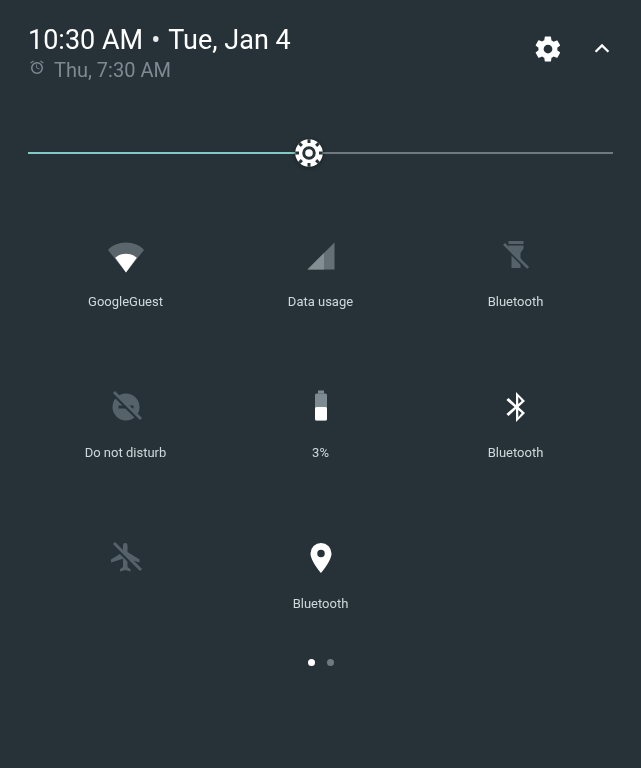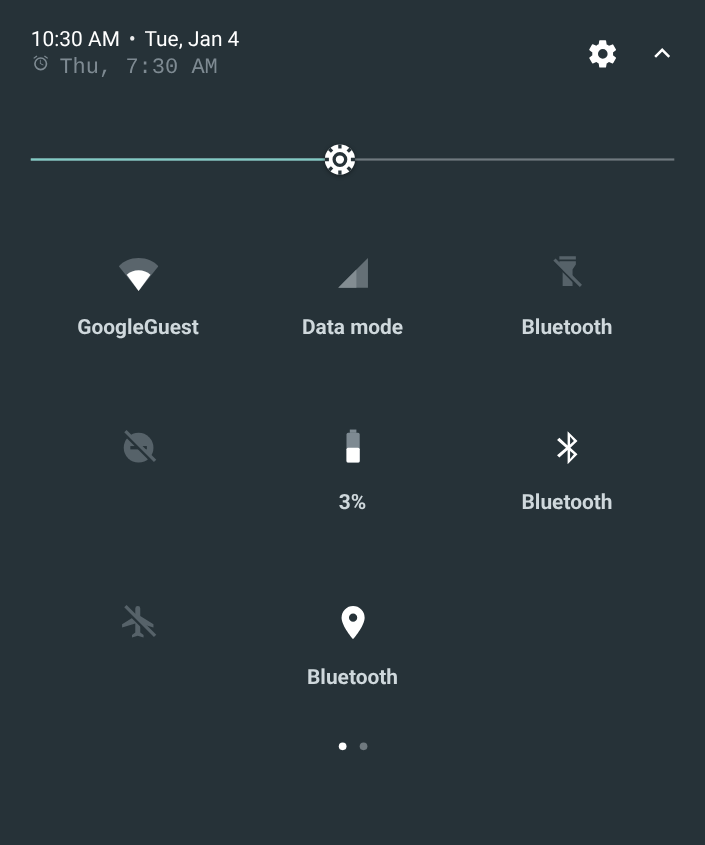--- a/index.html
+++ b/index.html
@@ -7,40 +7,40 @@
     width: 641px;
     height: 768px;
     background: #263238;
     font-family: Roboto, -apple-system, "Segoe UI", sans-serif;
     color: #ffffff;
     overflow: hidden;
   }
   .panel { padding: 24px 28px 0 28px; }
   .header { display: flex; align-items: flex-start; }
   .time-block { flex: 1; }
-  .time-line { font-size: 19px; font-weight: 400; color: #fff; display: flex; align-items: center; gap: 8px; }
+  .time-line { font-size: 27px; font-weight: 400; color: #fff; display: flex; align-items: center; gap: 8px; }
   .dot { opacity: .9; }
-  .alarm-line { font-size: 20px; color: #7e8a92; display: flex; align-items: center; gap: 8px; margin-top: 2px; font-family: Liberation Mono, monospace; }
+  .alarm-line { font-size: 20px; color: #7e8a92; display: flex; align-items: center; gap: 8px; margin-top: 2px; }
   .alarm-line svg { width: 18px; height: 18px; }
   .header-actions { display: flex; align-items: center; gap: 28px; margin-top: 10px; }
   .gear svg { width: 30px; height: 30px; }
   .caret svg { width: 22px; height: 22px; }
   .clickable { cursor: pointer; }
 
   .brightness { margin-top: 56px; position: relative; height: 30px; }
   .track { position: absolute; top: 50%; left: 0; right: 0; height: 2px; background: #6f797f; transform: translateY(-50%); }
   .track-fill { position: absolute; top: 50%; left: 0; height: 2px; background: #80cbc4; transform: translateY(-50%); }
   .thumb { position: absolute; top: 50%; width: 30px; height: 30px; transform: translate(-50%, -50%); }
   .thumb svg { width: 30px; height: 30px; filter: drop-shadow(0 1px 2px rgba(0,0,0,.4)); }
 
   .tiles { margin-top: 68px; display: grid; grid-template-columns: repeat(3, 1fr); row-gap: 78px; }
   .tile { display: flex; flex-direction: column; align-items: center; gap: 18px; cursor: pointer; }
   .tile-icon { width: 40px; height: 40px; display: flex; align-items: center; justify-content: center; }
   .tile-icon svg { width: 36px; height: 36px; }
-  .tile-label { font-size: 19px; color: #cfd8dc; font-weight: 700; }
+  .tile-label { font-size: 13px; color: #cfd8dc; font-weight: 400; }
   .dim svg { opacity: .55; }
   .active svg { opacity: 1; }
 
   .pager { margin-top: 48px; display: flex; justify-content: center; gap: 12px; }
   .pager-dot { width: 7px; height: 7px; border-radius: 50%; }
 </style>
 </head>
 <body>
 
 <div class="panel">
@@ -109,21 +109,21 @@
     </div>
 
     <div class="tile dim">
       <span class="tile-icon">
         <svg viewBox="0 0 24 24">
             <path fill="#9aa4aa" d="M3 21 21 3v18z"></path>
             <path fill="#5a656c" d="M3 21 21 3v18z" opacity="0"></path>
             <path fill="#cfd8dc" d="M3 21 14 10v11z"></path>
           </svg>
       </span>
-      <span class="tile-label">Data mode</span>
+      <span class="tile-label">Data usage</span>
     </div>
 
     <div class="tile dim">
       <span class="tile-icon">
         <svg viewBox="0 0 24 24" fill="#7e8a92">
             <path d="M7 2h10v2H7zM7 5h10v2l-2 3v10h-6V10L7 7z"></path>
             <line x1="4" y1="4" x2="20" y2="20" stroke="#7e8a92" stroke-width="2"></line>
             <line x1="4" y1="4" x2="20" y2="20" stroke="#263238" stroke-width="1" stroke-dasharray="0" transform="translate(-1,1)"></line>
           </svg>
       </span>
@@ -132,20 +132,21 @@
 
     <div class="tile dim">
       <span class="tile-icon">
         <svg viewBox="0 0 24 24" fill="#7e8a92">
             <circle cx="12" cy="12" r="9"></circle>
             <rect x="7" y="11" width="10" height="2" fill="#263238"></rect>
             <line x1="3" y1="3" x2="21" y2="21" stroke="#263238" stroke-width="2"></line>
             <line x1="3" y1="3" x2="21" y2="21" stroke="#7e8a92" stroke-width="2" transform="translate(1,-1)"></line>
           </svg>
       </span>
+      <span class="tile-label">Do not disturb</span>
     </div>
 
     <div class="tile active">
       <span class="tile-icon">
         <svg viewBox="0 0 24 24">
             <rect x="8" y="3" width="8" height="18" rx="1" fill="#7e8a92"></rect>
             <rect x="10" y="1" width="4" height="2" fill="#7e8a92"></rect>
             <rect x="8" y="12" width="8" height="9" rx="1" fill="#fff"></rect>
           </svg>
       </span>

